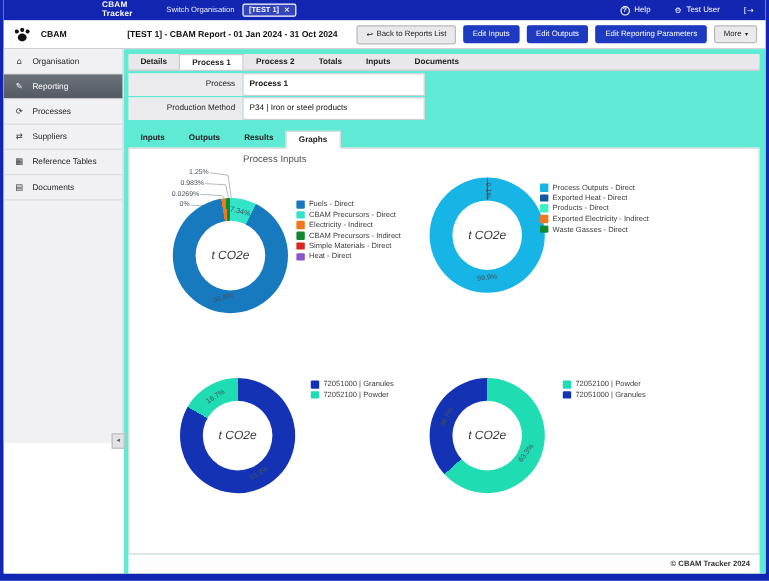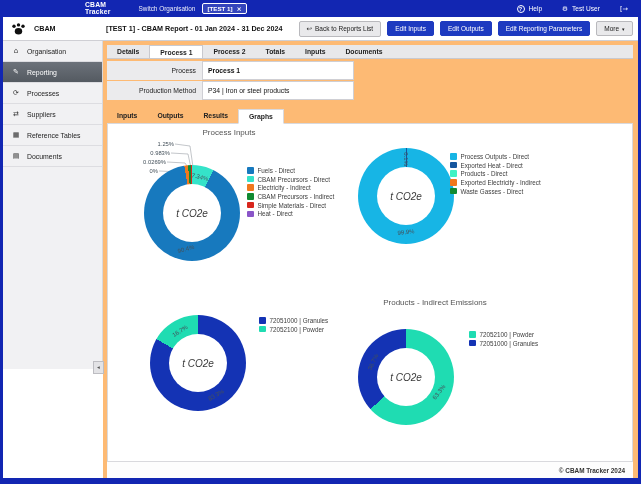--- a/index.html
+++ b/index.html
@@ -31,21 +31,21 @@
   
   .bodyrow { flex:1; display:flex; min-height:0; }
   .sidebar { width:100px; flex:0 0 auto; position:relative; background:#fff; }
   .side-panel { background:#f1f1f3; border-right:1px solid #d8d8dc; height:328px; }
   .side-item { height:21px; display:flex; align-items:center; gap:6px; padding-left:8px; font-size:6.9px; color:#222; border-bottom:1px solid #dddde1; cursor:pointer; }
   .side-item .icon { width:10px; text-align:center; font-size:7px; color:#333; }
   .side-item.active { background:linear-gradient(#6c727a,#545a61); color:#fff; }
   .side-item.active .icon { color:#fff; }
   .collapse-handle { position:absolute; right:-1px; top:320px; width:11px; height:13px; background:#e3e3e6; border:1px solid #bdbdc2; font-size:5.5px; color:#555; text-align:center; line-height:11px; cursor:pointer; }
 
-  .main { flex:1; background:#fdba74; padding:4px 5px 0 4px; display:flex; flex-direction:column; min-width:0; }
+  .main { flex:1; background:#5eead4; padding:4px 5px 0 4px; display:flex; flex-direction:column; min-width:0; }
 
   .tabbar { background:#e8e8ea; border-bottom:1px solid #c9c9ce; display:flex; height:14px; flex:0 0 auto; }
   .tab { font-size:6.8px; font-weight:bold; color:#222; padding:3px 10px 0 10px; cursor:pointer; white-space:nowrap; }
   .tab.active { background:#fff; border:1px solid #c9c9ce; border-bottom:none; }
 
   .form { margin-top:2px; }
   .frow { display:flex; margin-bottom:1px; height:19px; }
   .flabel { width:95px; background:#ebebed; font-size:6.8px; color:#222; display:flex; align-items:center; justify-content:flex-end; padding-right:6px; }
   .fvalue { width:152px; background:#fff; border:1px solid #cfcfd4; font-size:6.8px; color:#111; display:flex; align-items:center; padding-left:5px; }
   .fvalue.bold { font-weight:bold; }
@@ -127,21 +127,21 @@
     <div class="toolbar">
       <div class="brand">
         <svg width="13" height="12" viewBox="0 0 13 12">
           <circle cx="2" cy="3.2" r="1.7" fill="#111"></circle>
           <circle cx="6.5" cy="1.9" r="1.7" fill="#111"></circle>
           <circle cx="11" cy="3.2" r="1.7" fill="#111"></circle>
           <ellipse cx="6.5" cy="8.2" rx="3.7" ry="3.3" fill="#111"></ellipse>
         </svg>
         <span class="brand-label">CBAM</span>
       </div>
-      <span class="page-title">[TEST 1] - CBAM Report - 01 Jan 2024 - 31 Dec 2024</span>
+      <span class="page-title">[TEST 1] - CBAM Report - 01 Jan 2024 - 31 Oct 2024</span>
       <div class="tool-btns">
         <button class="btn btn-gray">
           <span class="icon">↩</span>
           <span>Back to Reports List</span>
         </button>
         <button class="btn btn-blue">
           <span>Edit Inputs</span>
         </button>
         <button class="btn btn-blue">
           <span>Edit Outputs</span>
@@ -318,21 +318,20 @@
                   </div>
                   <div class="lrow">
                     <span class="sw" style="background: rgb(31, 220, 178);"></span>
                     <span class="ltx">72052100 | Powder</span>
                   </div>
                 </div>
             </div>
           </section>
 
           <section class="chart b4">
-            <div class="ctitle">Products - Indirect Emissions</div>
             <div class="cbody">
               <div class="donut d3" style="background: conic-gradient(rgb(31, 220, 178) 0deg, rgb(31, 220, 178) 227.88deg, rgb(20, 51, 180) 227.88deg, rgb(20, 51, 180) 360deg);">
                 <div class="hole">
                   <span>t CO2e</span>
                 </div>
                 <span class="plabel p3a">63.3%</span>
                 <span class="plabel p3b">36.7%</span>
               </div>
               <div class="legend lg3">
                   <div class="lrow">

